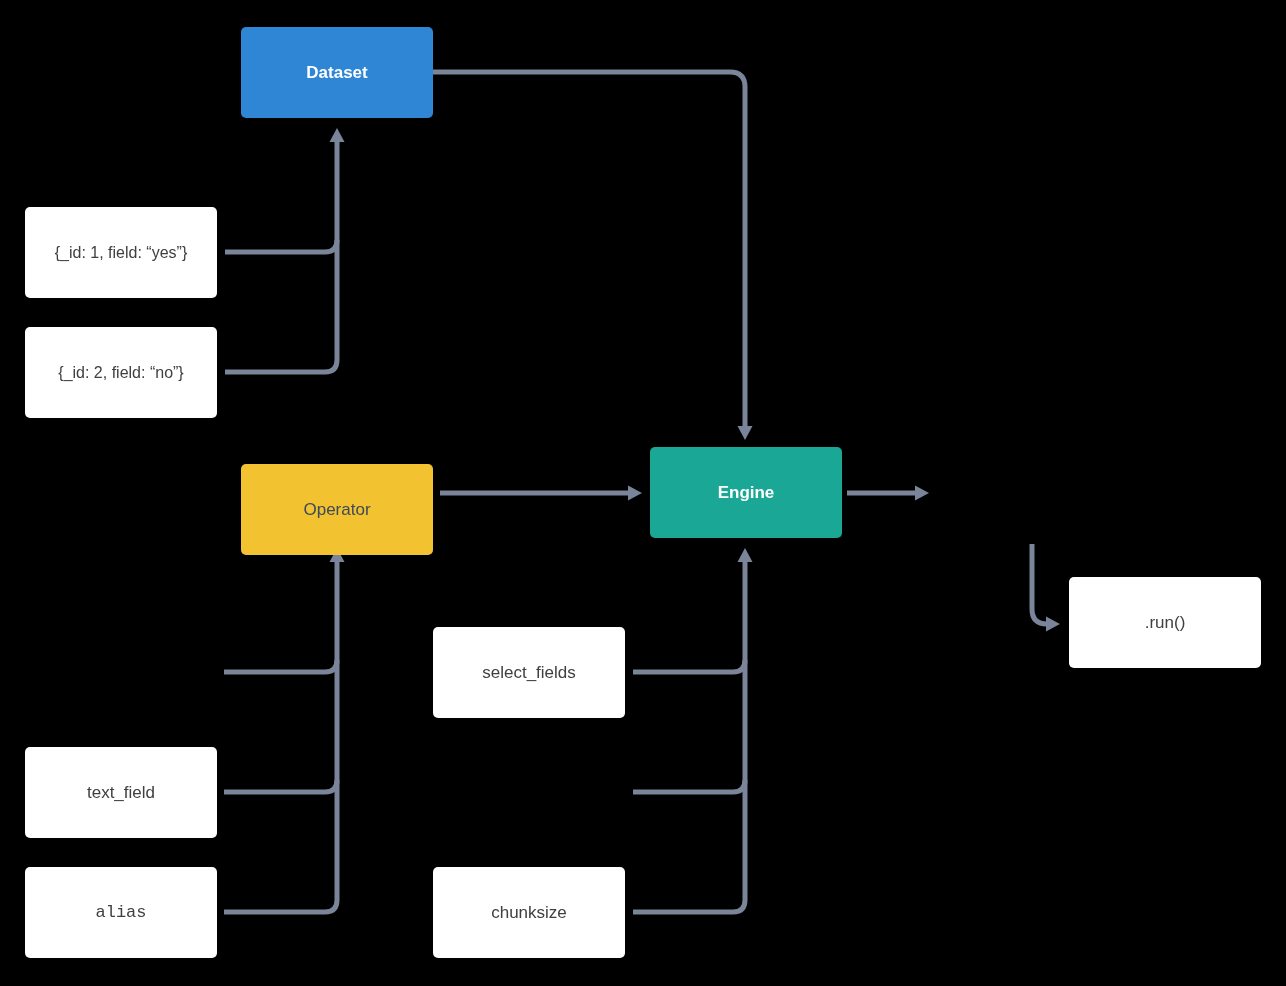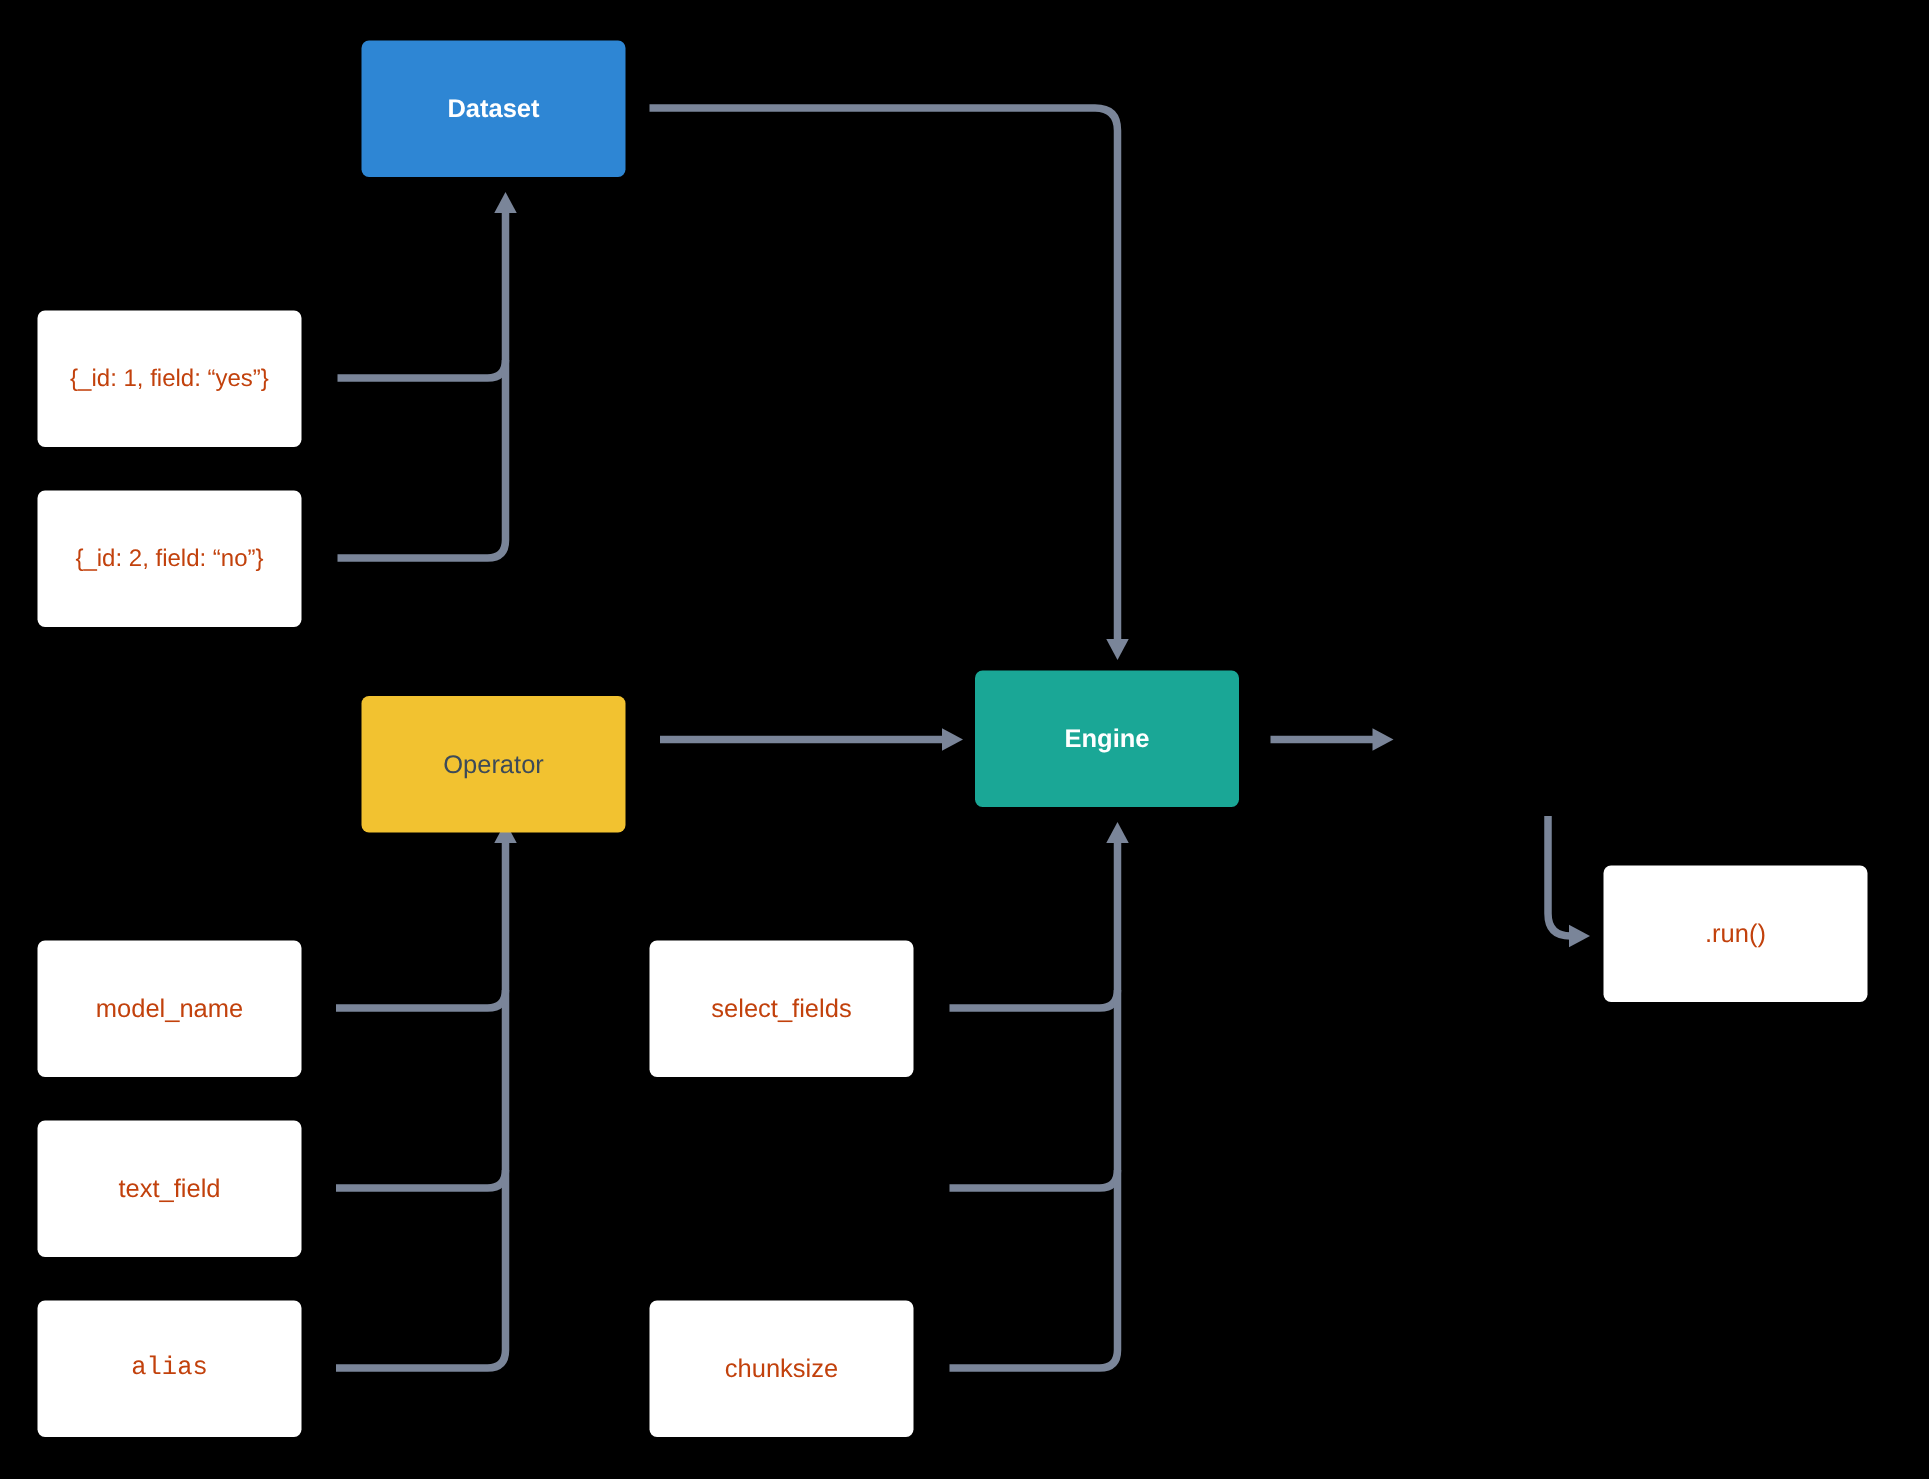--- a/index.html
+++ b/index.html
@@ -17,31 +17,31 @@
   }
   .connectors {
     position: absolute;
     left: 0;
     top: 0;
     width: 1286px;
     height: 986px;
   }
   .node {
     position: absolute;
-    width: 176px;
+    width: 192px;
     height: 91px;
     border-radius: 5px;
     display: flex;
     align-items: center;
     justify-content: center;
     font-size: 17px;
     text-align: center;
     box-sizing: border-box;
   }
-  .node--white  { background: #FFFFFF; color: #c2410c; }
+  .node--white  { background: #FFFFFF; color: #404040; }
   .node--blue   { background: #2E86D4; color: #FFFFFF; font-weight: bold; }
   .node--yellow { background: #F2C230; color: #3C4A59; }
   .node--teal   { background: #1AA796; color: #FFFFFF; font-weight: bold; text-align: right; }
   .node--record { font-size: 16px; }
 
   #n-dataset   { left: 241px;  top: 27px; }
   #n-record1   { left: 25px;   top: 207px; }
   #n-record2   { left: 25px;   top: 327px; }
   #n-operator  { left: 241px;  top: 447px; margin-top: 17px; }
   #n-engine    { left: 650px;  top: 447px; }
@@ -105,21 +105,20 @@
 
   <div id="n-record2" class="node node--white node--record">{_id: 2, field: “no”}</div>
 
   <div id="n-operator" class="node node--yellow">Operator</div>
 
   <div id="n-engine" class="node node--teal">Engine</div>
 
 
   <div id="n-run" class="node node--white">.run()</div>
 
-  <div id="n-model" class="node node--white">model_name</div>
 
   <div id="n-text" class="node node--white">text_field</div>
 
   <div id="n-alias" class="node node--white">alias</div>
 
   <div id="n-select" class="node node--white">select_fields</div>
 
 
   <div id="n-chunk" class="node node--white">chunksize</div>
 

